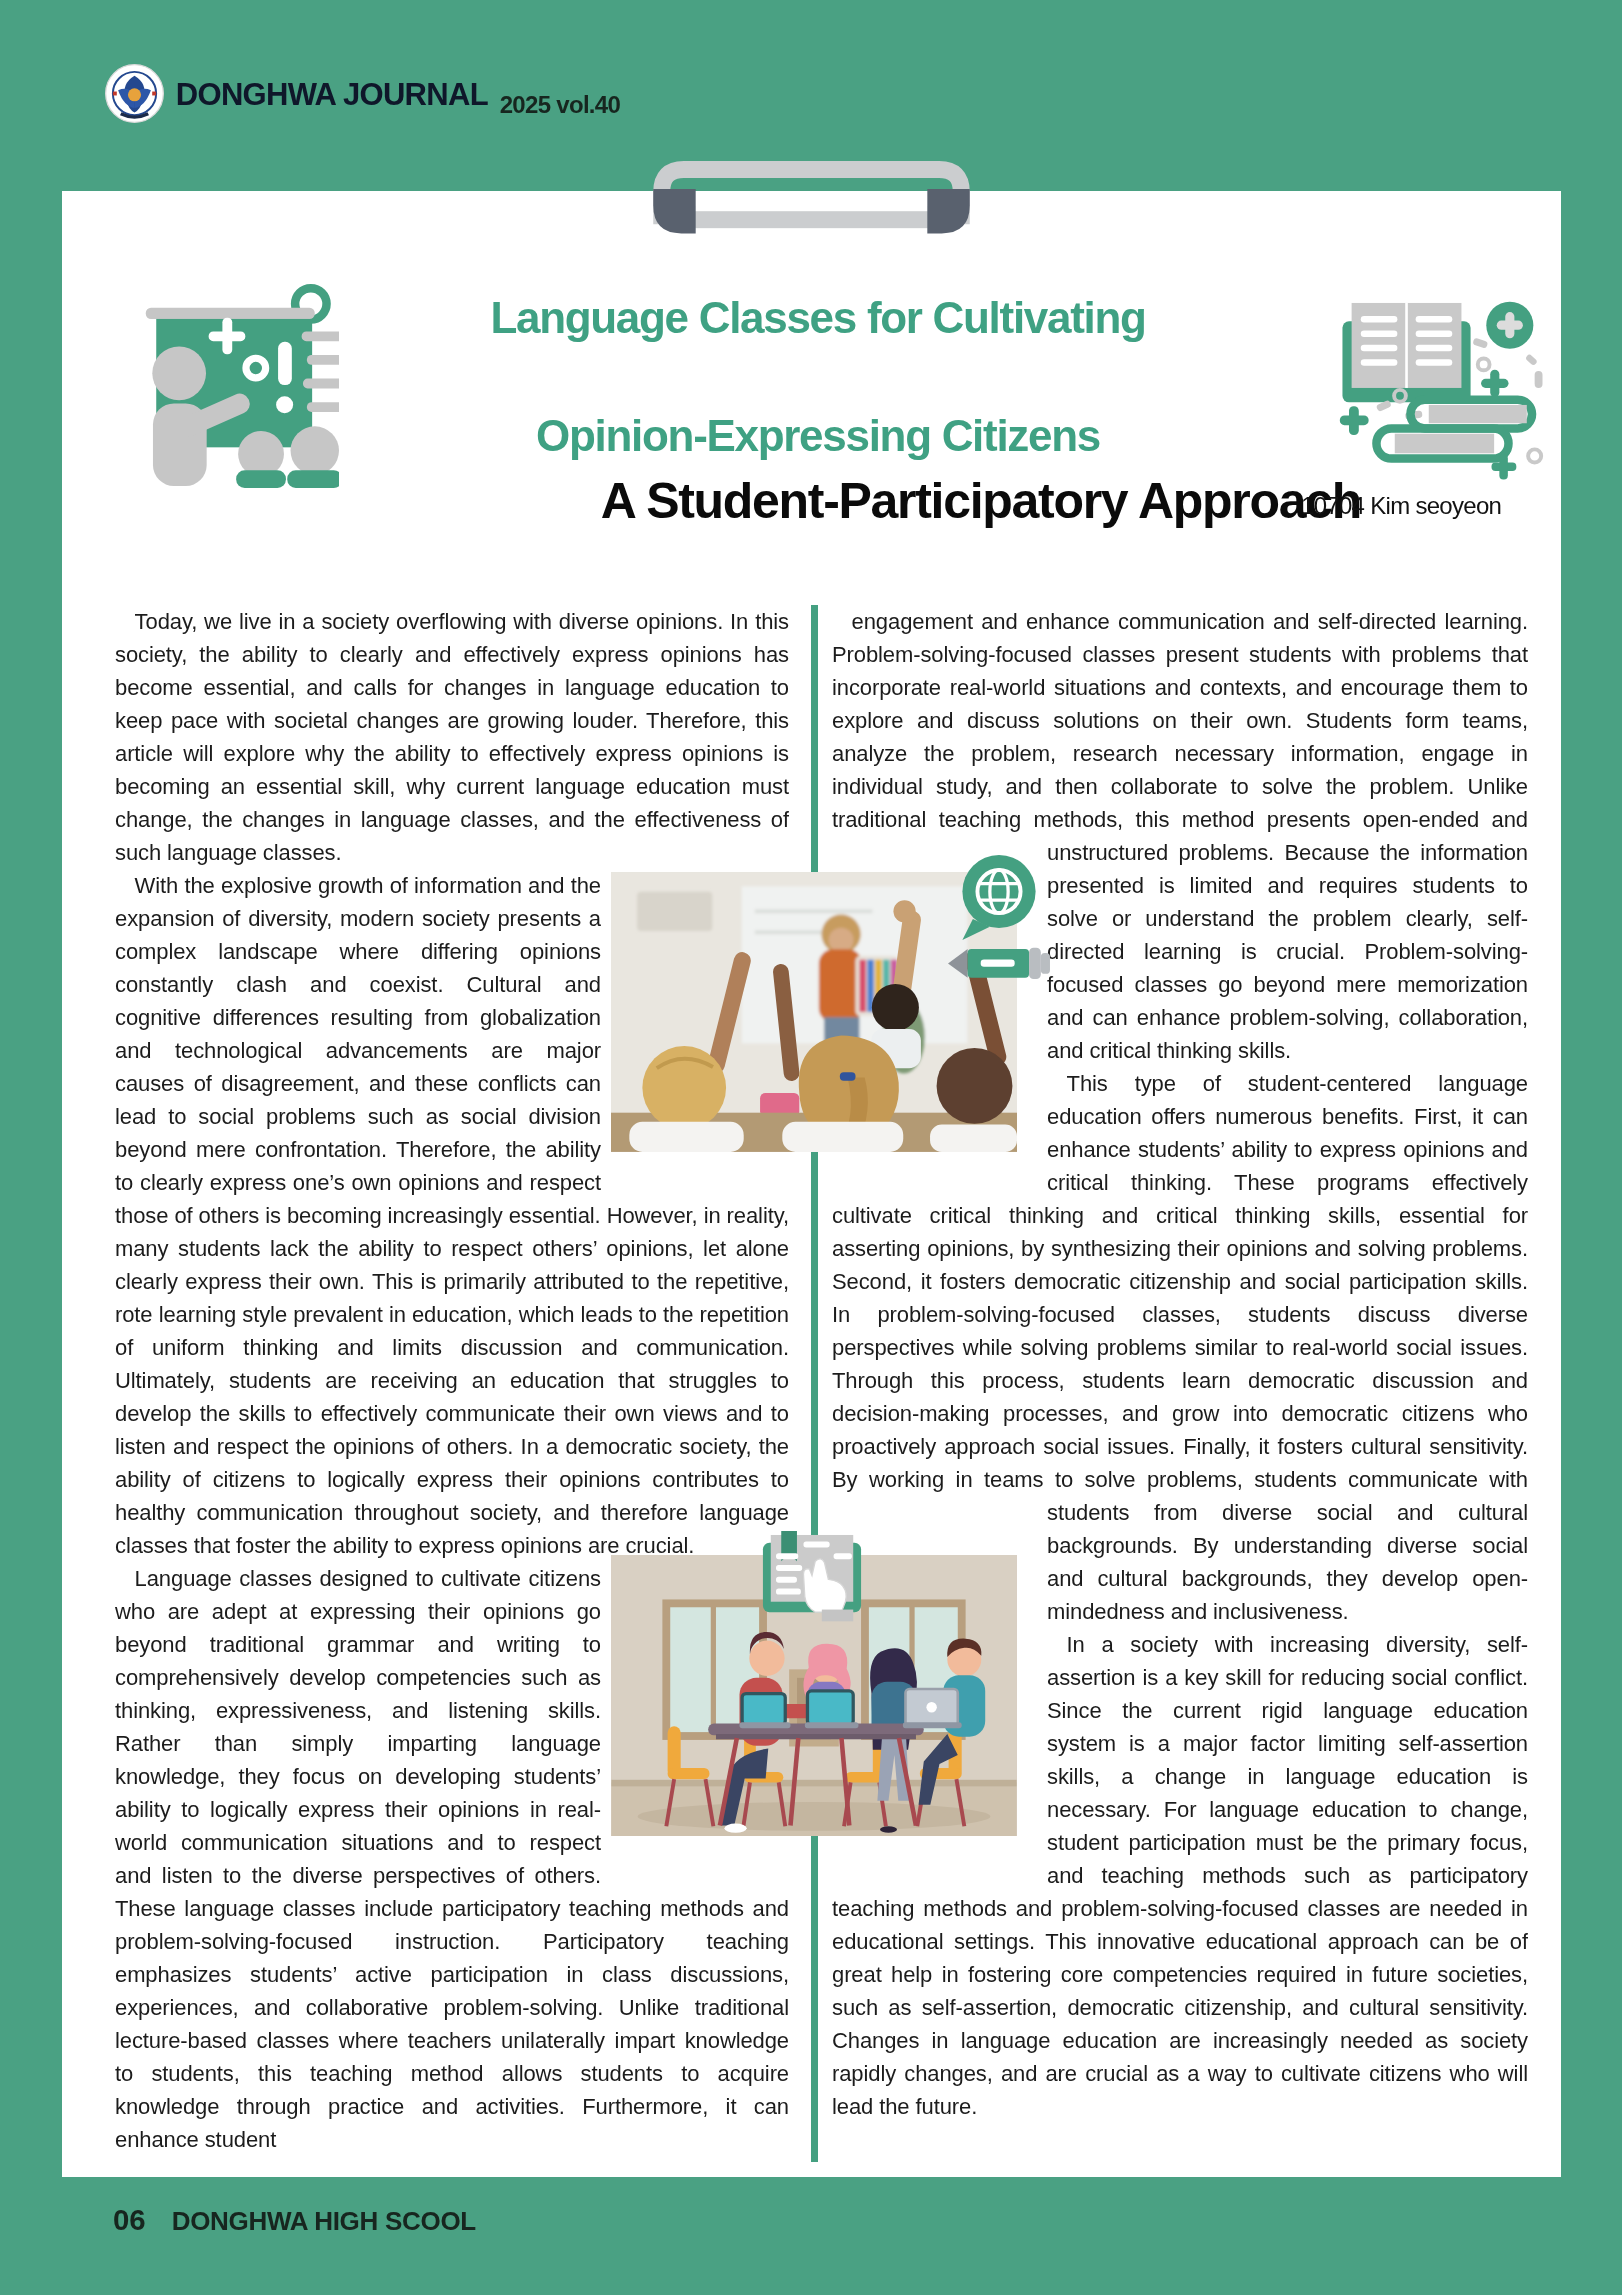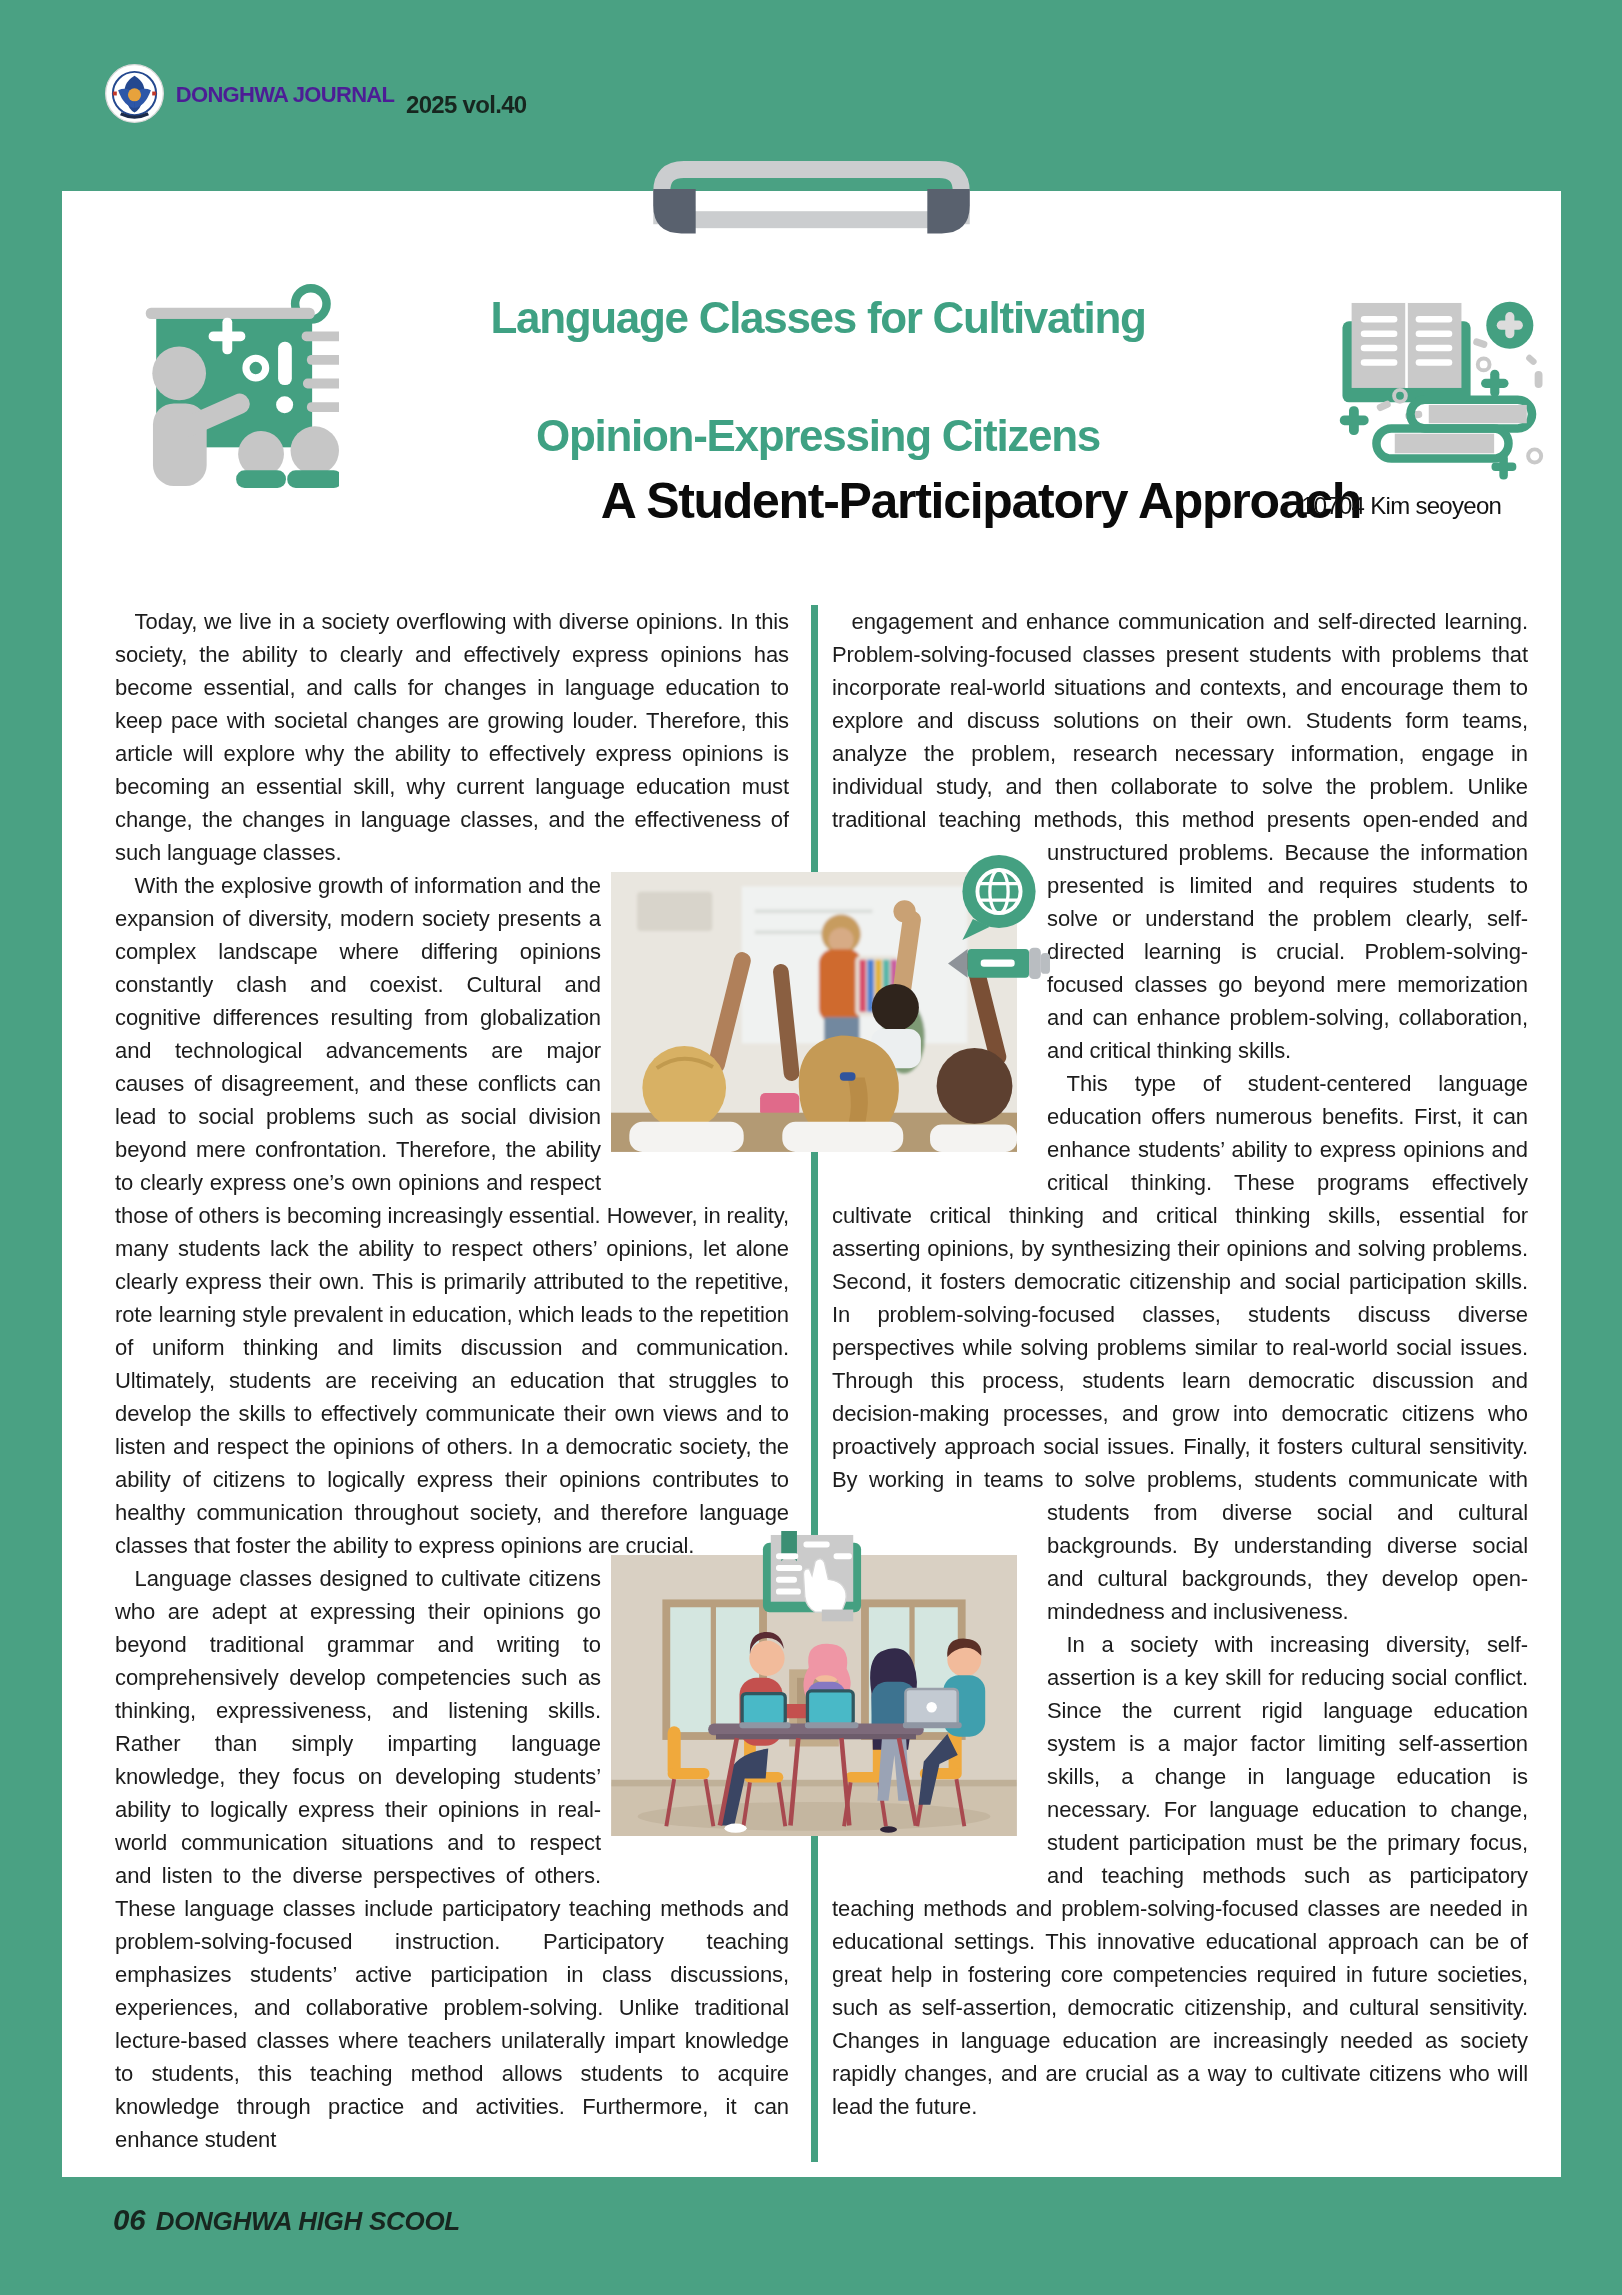--- a/index.html
+++ b/index.html
@@ -10,21 +10,21 @@
     -webkit-font-smoothing:antialiased;
   }
   .page{
     position:absolute;left:62px;top:191px;width:1499px;height:1986px;
     background:#ffffff;
   }
   
   .jheader{
     position:absolute;left:105px;top:64px;display:flex;align-items:center;gap:11.8px;z-index:5;
   }
-  .jtitle{font-size:22px;font-weight:800;color:#4c1d95;letter-spacing:-0.7px;}
+  .jtitle{font-size:31px;font-weight:800;color:#0f172a;letter-spacing:-0.7px;}
   .jissue{font-size:24px;font-weight:700;color:#17261f;letter-spacing:-0.7px;margin-top:20px;}
   
   .clip{position:absolute;left:630px;top:159px;width:363px;height:77px;z-index:6;}
   
   .t1,.t2{
     position:absolute;left:275px;width:1086px;text-align:center;
     font-size:44px;font-weight:800;color:#3FA183;letter-spacing:-1.3px;
   }
   .t1{top:293px;} .t2{top:411px;}
   .sub{
@@ -50,21 +50,21 @@
   .sp1{width:188px;height:313px;}
   .sp2{width:188px;height:306px;}
   .sp3{width:215px;height:361px;}
   .sp4{width:215px;height:366px;}
   
   .photo1{position:absolute;left:611px;top:872px;width:406px;height:280px;z-index:2;background:#e9e6df;overflow:hidden;}
   .photo2{position:absolute;left:611px;top:1555px;width:406px;height:281px;z-index:2;background:#d9d0c3;overflow:hidden;}
   .globeicon{position:absolute;left:944px;top:851px;width:110px;height:149px;z-index:3;}
   .bookicon{position:absolute;left:759px;top:1531px;width:106px;height:93px;z-index:3;}
   
-  .jfooter{position:absolute;left:113px;top:2203px;display:flex;align-items:baseline;gap:10px;z-index:5;font-style:italic;}
+  .jfooter{position:absolute;left:113px;top:2203px;display:flex;align-items:baseline;gap:26px;z-index:5;}
   .pagenum{font-size:29.4px;font-weight:800;color:#17261f;}
   .school{font-size:26px;font-weight:700;color:#17261f;letter-spacing:-0.3px;}
 </style>
 </head>
 <body>
 
 <div class="page"></div>
 
 <div class="jheader">
   <span>

